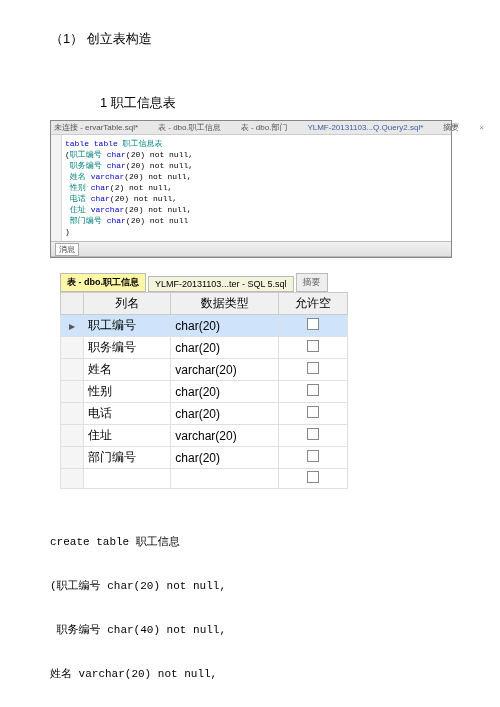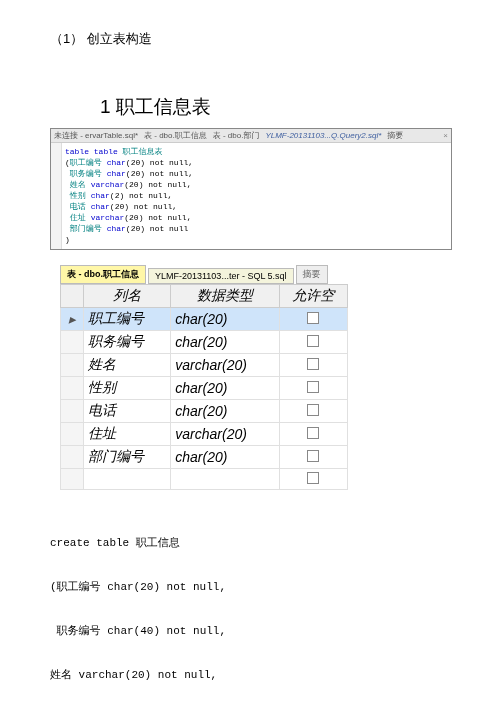--- a/index.html
+++ b/index.html
@@ -5,39 +5,39 @@
   body {
     margin: 0;
     padding: 30px 50px;
     font-family: "SimSun", "Microsoft YaHei", sans-serif;
     font-size: 12px;
     background: #fff;
     color: #000;
     width: 400px;
   }
   .heading1 { font-size: 13px; margin-bottom: 20px; }
-  .heading2 { font-size: 19px; margin-left: 50px; margin-bottom: 8px; margin-top: 46px; }
+  .heading2 { font-size: 13px; margin-left: 50px; margin-bottom: 8px; margin-top: 46px; }
   .ssms-panel {
     border: 1px solid #888;
     background: #fff;
     margin-bottom: 15px;
     width: 100%;
   }
   .ssms-tabs {
     display: flex;
     background: #e8e8e8;
     font-size: 8px;
     border-bottom: 1px solid #ccc;
     align-items: center;
     height: 13px;
     padding: 0 3px;
-    gap: 6px;
+    gap: 20px;
   }
   .ssms-tab { color: #555; white-space: nowrap; }
-  .ssms-tab.active { color: #4060a0; font-style: italic; }
+  .ssms-tab.active { color: #4060a0; }
   .ssms-close { margin-left: auto; color: #888; }
   .code-area {
     font-family: "Consolas", "Courier New", monospace;
     font-size: 8px;
     line-height: 11px;
     padding: 3px 3px 3px 14px;
     position: relative;
     min-height: 100px;
     white-space: pre;
   }
@@ -91,22 +91,21 @@
     font-weight: bold;
   }
   .dtab.plain {
     background: #eee;
     color: #666;
   }
   .col-table {
     border: 1px solid #bbb;
     border-collapse: collapse;
     width: 100%;
-    font-size: 14px;
-    font-style: italic;
+    font-size: 12px;
   }
   .col-table th {
     background: #f0f0f0;
     border: 1px solid #ccc;
     padding: 2px 4px;
     font-weight: normal;
     text-align: center;
   }
   .col-table td {
     border: 1px solid #e0e0e0;
@@ -152,20 +151,23 @@
   </div>
   <div class="code-area"><div class="gutter"></div><span class="kw">table table </span><span class="ident">职工信息表</span>
 <span>(</span><span class="ident">职工编号 </span><span class="typ">char</span><span>(20) not null,</span>
 <span> </span><span class="ident">职务编号 </span><span class="typ">char</span><span>(20) not null,</span>
 <span> </span><span class="ident">姓名 </span><span class="typ">varchar</span><span>(20) not null,</span>
 <span> </span><span class="ident">性别 </span><span class="typ">char</span><span>(2) not null,</span>
 <span> </span><span class="ident">电话 </span><span class="typ">char</span><span>(20) not null,</span>
 <span> </span><span class="ident">住址 </span><span class="typ">varchar</span><span>(20) not null,</span>
 <span> </span><span class="ident">部门编号 </span><span class="typ">char</span><span>(20) not null</span>
 <span>)</span></div>
+  <div class="split-bar">
+    <span class="tag">消息</span>
+  </div>
 </div>
 
 <div class="designer-wrap">
   <div class="designer-tabs">
     <span class="dtab active">表 - dbo.职工信息</span>
     <span class="dtab">YLMF-20131103...ter - SQL 5.sql</span>
     <span class="dtab plain">摘要</span>
   </div>
   <table class="col-table">
     <thead>

